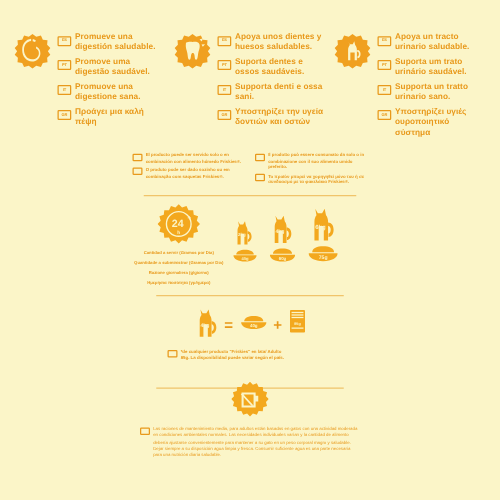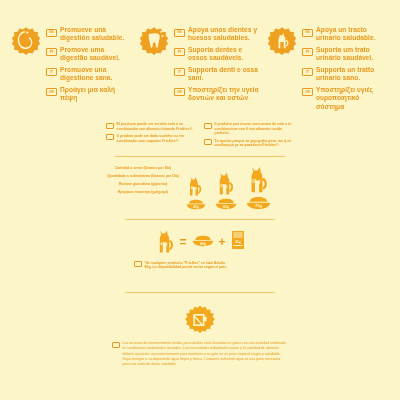--- a/index.html
+++ b/index.html
@@ -204,20 +204,29 @@
           <span class="flag-xs"></span>
           <span class="utxt">Το προϊόν μπορεί να χορηγηθεί μόνο του ή σε συνδυασμό με τα φακελάκια Friskies®.</span>
         </div>
       </div>
     </div>
 
     <div class="rule rule1"></div>
 
     <div class="dosage">
       <div class="sunwrap">
+        <div class="sun">
+          <svg viewBox="0 0 40 40">
+            <path fill="#f3a81e" d="M20 0.5 L23.1 3.6 L27.3 2.2 L29.2 6.2 L33.6 6 L34.1 10.4 L38.2 11.7 L37 15.9 L40 19 L37 22.1 L38.2 26.3 L34.1 27.6 L33.6 32 L29.2 31.8 L27.3 35.8 L23.1 34.4 L20 37.5 L16.9 34.4 L12.7 35.8 L10.8 31.8 L6.4 32 L5.9 27.6 L1.8 26.3 L3 22.1 L0 19 L3 15.9 L1.8 11.7 L5.9 10.4 L6.4 6 L10.8 6.2 L12.7 2.2 L16.9 3.6 Z"></path>
+            <circle cx="20" cy="19" r="11.6" fill="none" stroke="#fbf5c8" stroke-width="1.3"></circle>
+            <text x="19" y="21.6" font-family="Liberation Sans, sans-serif" font-size="10" font-weight="bold" fill="#fbf5c8" text-anchor="middle">24</text>
+            <text x="30" y="15" font-family="Liberation Sans, sans-serif" font-size="6" font-weight="bold" fill="#fbf5c8" text-anchor="middle">+</text>
+            <text x="20" y="28.5" font-family="Liberation Sans, sans-serif" font-size="4.5" font-weight="bold" fill="#fbf5c8" text-anchor="middle">h</text>
+          </svg>
+        </div>
         <div class="dosetxt">Cantidad a servir (Gramos por Día)</div>
         <div class="dosetxt">Quantidade a subministrar (Gramas por Dia)</div>
         <div class="dosetxt">Razione giornaliera (g/giorno)</div>
         <div class="dosetxt">Ημερήσια ποσότητα (γρ/ημέρα)</div>
       </div>
 
       <div class="catcols">
 
         <div class="catcol">
           <div class="catfig">

